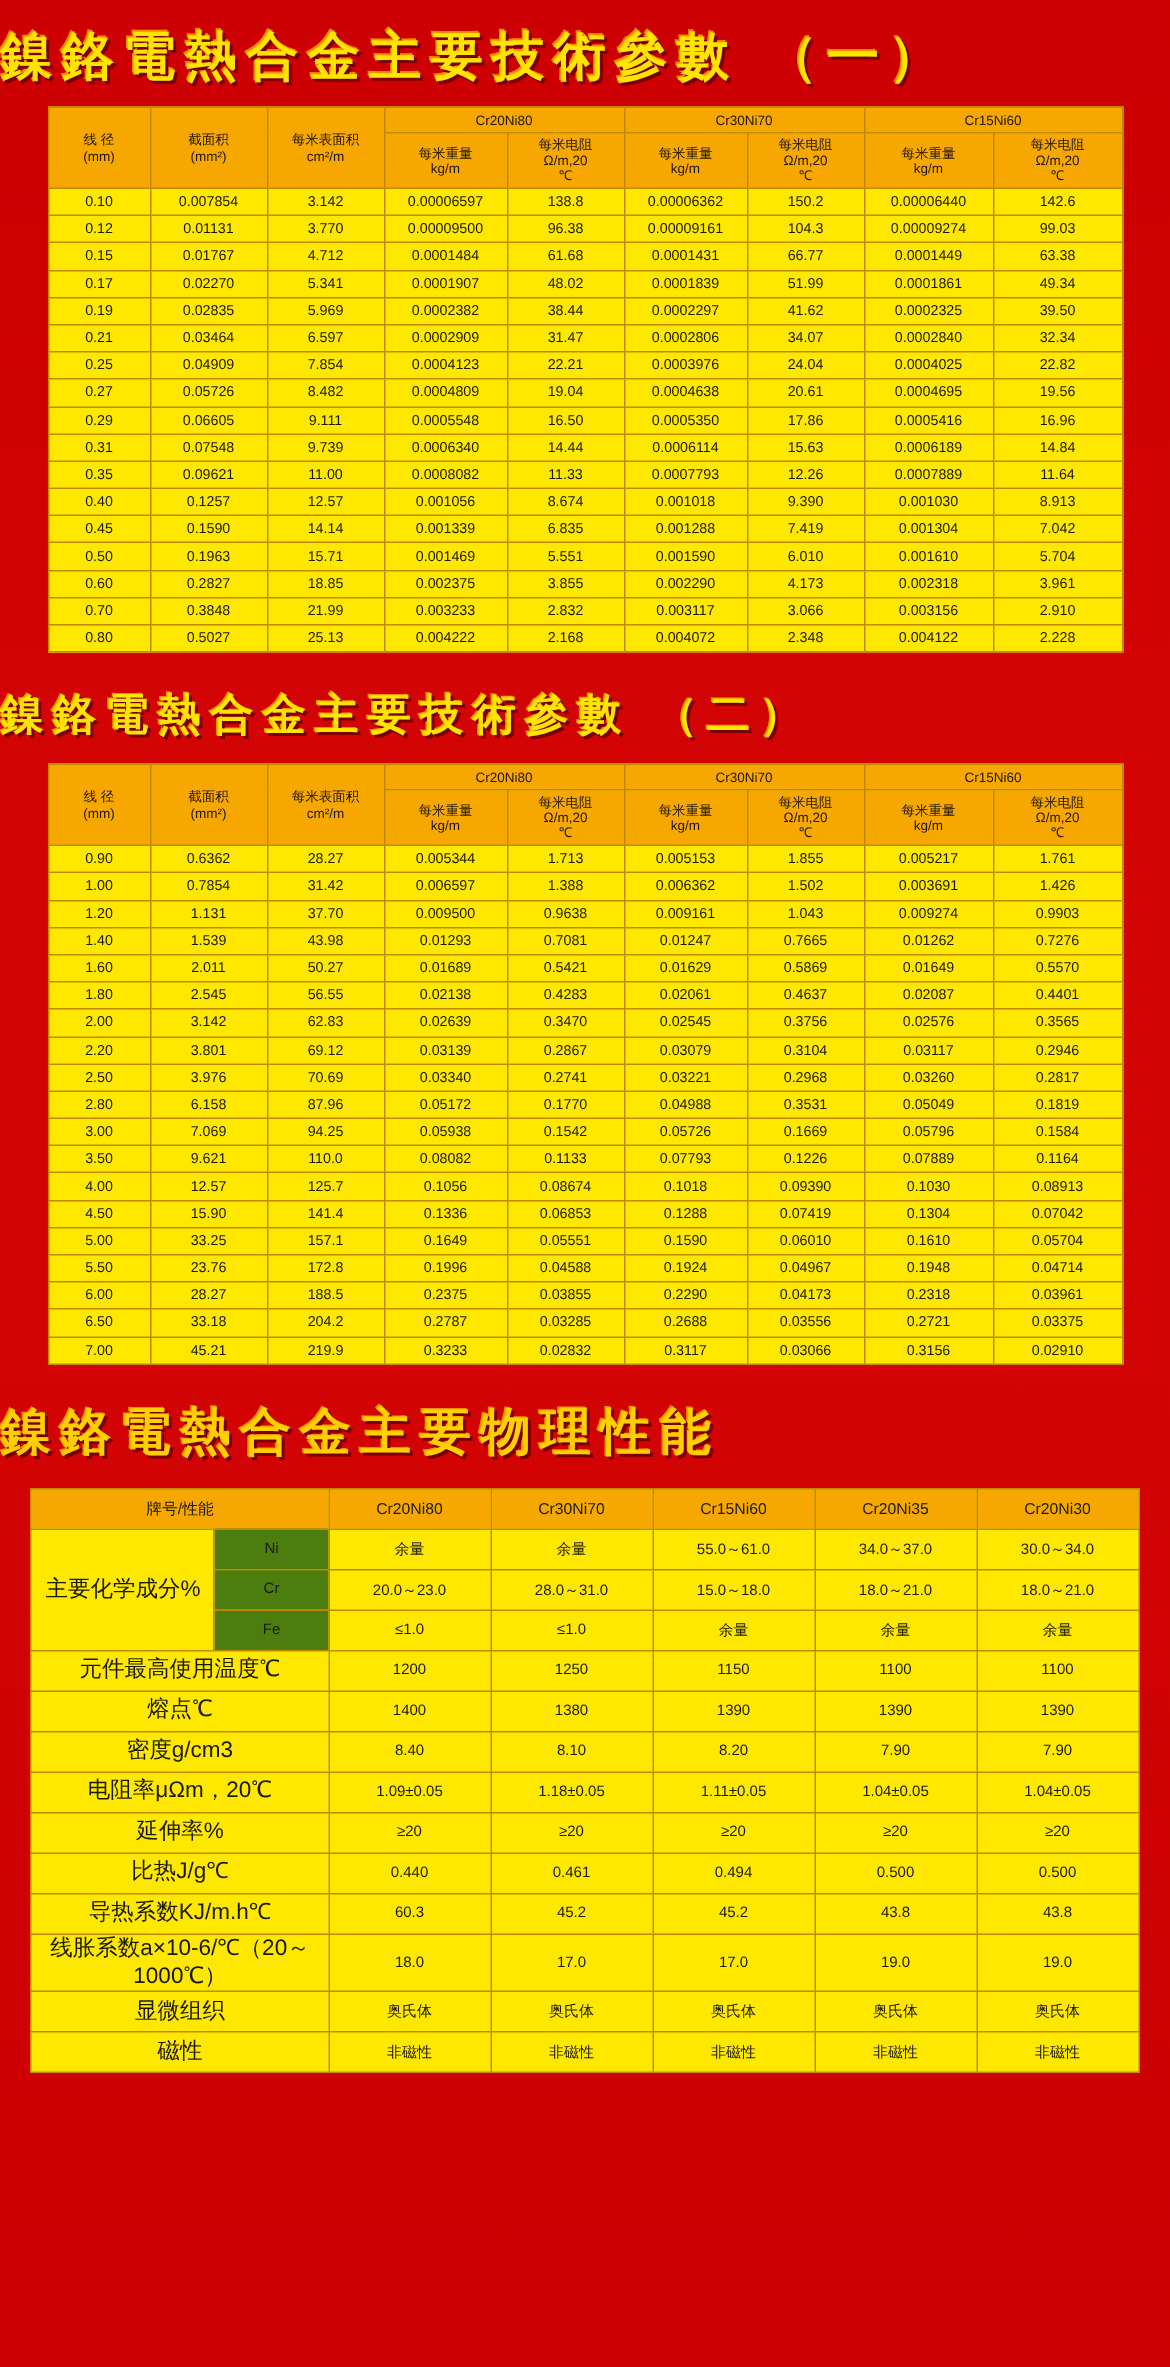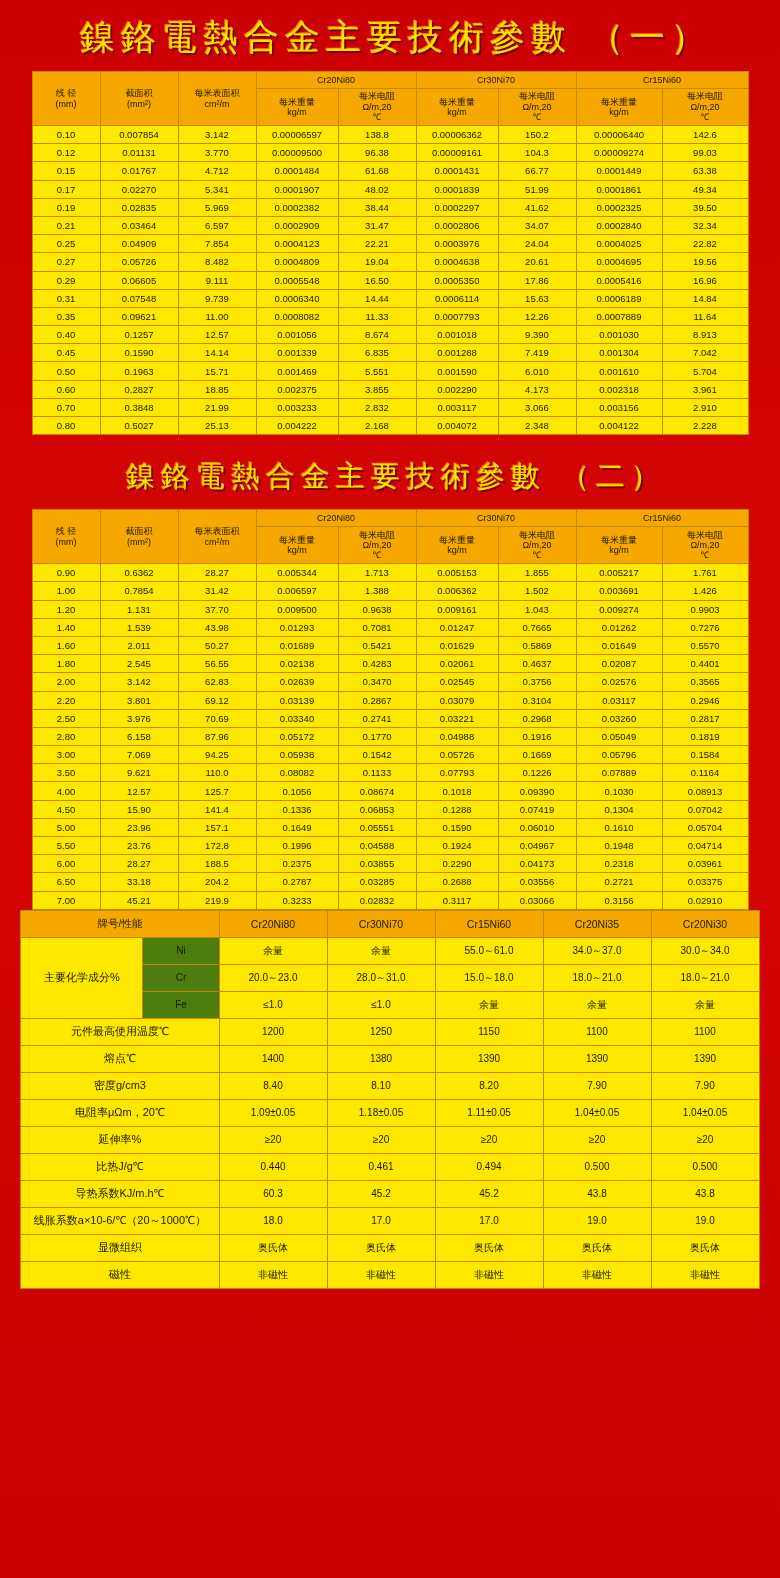--- a/index.html
+++ b/index.html
@@ -13,27 +13,26 @@
   }
   .page {
     width: 780px;
     min-height: 1578px;
     background: linear-gradient(180deg,#cc0000 0%, #d40505 40%, #cc0000 100%);
     position: relative;
     padding-bottom: 20px;
     box-sizing: border-box;
   }
   .title {
-    text-align: center;
+    text-align: left;
     color: #ffe400;
-    font-weight: normal;
+    font-weight: bold;
     letter-spacing: 6px;
     text-shadow: 2px 2px 0 #7a0000, -1px -1px 0 #ff8a00;
     font-family: "DejaVu Serif", serif;
-    margin-left: 12px;
   }
   .title-1 { font-size: 35px; padding: 14px 0 10px; }
   .title-2 { font-size: 29px; padding: 22px 0 12px; }
   .title-3 { font-size: 34px; padding: 22px 0 14px; color:#ffd000; }
 
   table {
     border-collapse: collapse;
     background: #ffe800;
     margin: 0 auto;
     font-size: 9px;
@@ -80,21 +79,21 @@
     background: #f6a800;
     height: 26px;
     font-size: 10.5px;
   }
   .phys-table td {
     height: 26px;
     font-size: 10px;
   }
   .phys-table td.rowlabel {
     background: #ffe800;
-    font-size: 11px;
+    font-size: 15px;
   }
   .phys-table td.sublabel {
     background: #4d7c0f;
   }
   .phys-table td.two-line { line-height: 1.25; }
 </style>
 </head>
 <body>
 
 <div class="page">
@@ -514,21 +513,21 @@
           <td>0.03260</td>
           <td>0.2817</td>
         </tr>
         <tr>
           <td class="first">2.80</td>
           <td>6.158</td>
           <td>87.96</td>
           <td>0.05172</td>
           <td>0.1770</td>
           <td>0.04988</td>
-          <td>0.1916</td>
+          <td>0.3531</td>
           <td>0.05049</td>
           <td>0.1819</td>
         </tr>
         <tr>
           <td class="first">3.00</td>
           <td>7.069</td>
           <td>94.25</td>
           <td>0.05938</td>
           <td>0.1542</td>
           <td>0.05726</td>
@@ -564,21 +563,21 @@
           <td>141.4</td>
           <td>0.1336</td>
           <td>0.06853</td>
           <td>0.1288</td>
           <td>0.07419</td>
           <td>0.1304</td>
           <td>0.07042</td>
         </tr>
         <tr>
           <td class="first">5.00</td>
-          <td>23.96</td>
+          <td>33.25</td>
           <td>157.1</td>
           <td>0.1649</td>
           <td>0.05551</td>
           <td>0.1590</td>
           <td>0.06010</td>
           <td>0.1610</td>
           <td>0.05704</td>
         </tr>
         <tr>
           <td class="first">5.50</td>
@@ -620,20 +619,21 @@
           <td>0.3233</td>
           <td>0.02832</td>
           <td>0.3117</td>
           <td>0.03066</td>
           <td>0.3156</td>
           <td>0.02910</td>
         </tr>
       </tbody>
   </table>
 
+  <div class="title title-3">鎳鉻電熱合金主要物理性能</div>
 
   <table class="phys-table">
     <colgroup>
       <col style="width:122px">
         <col style="width:76px">
       <col style="width:108px">
         <col style="width:108px">
         <col style="width:108px">
         <col style="width:108px">
         <col style="width:108px">

